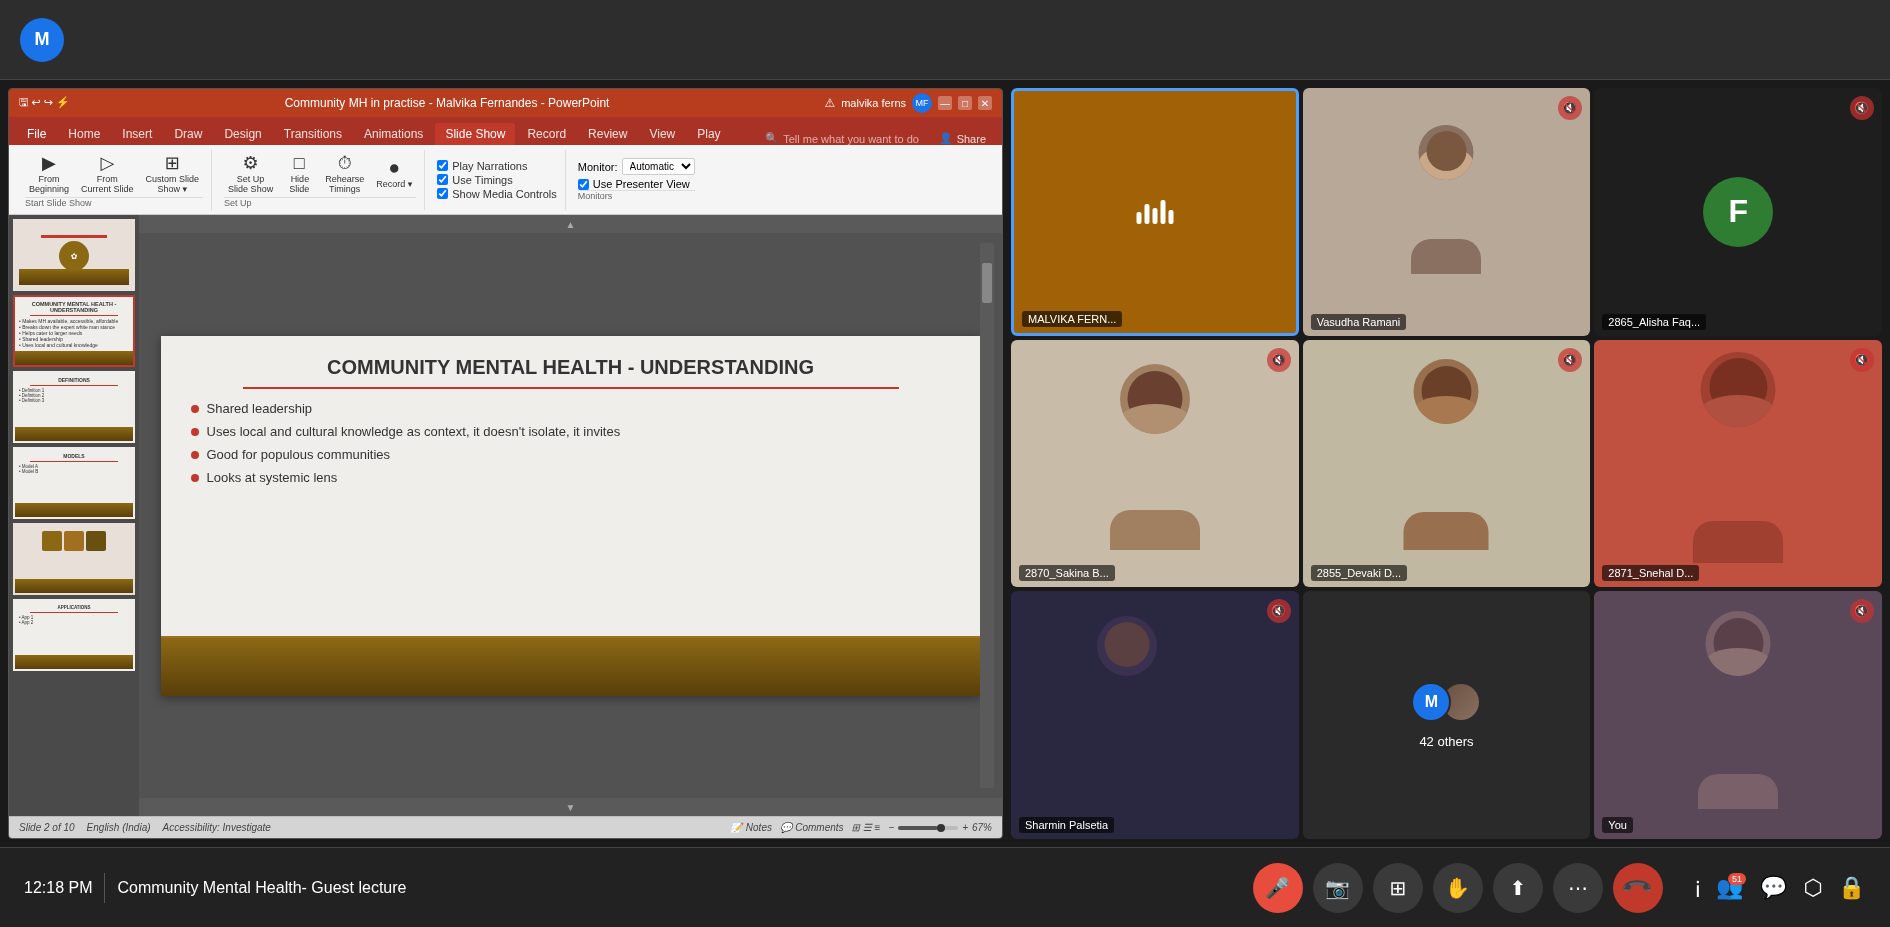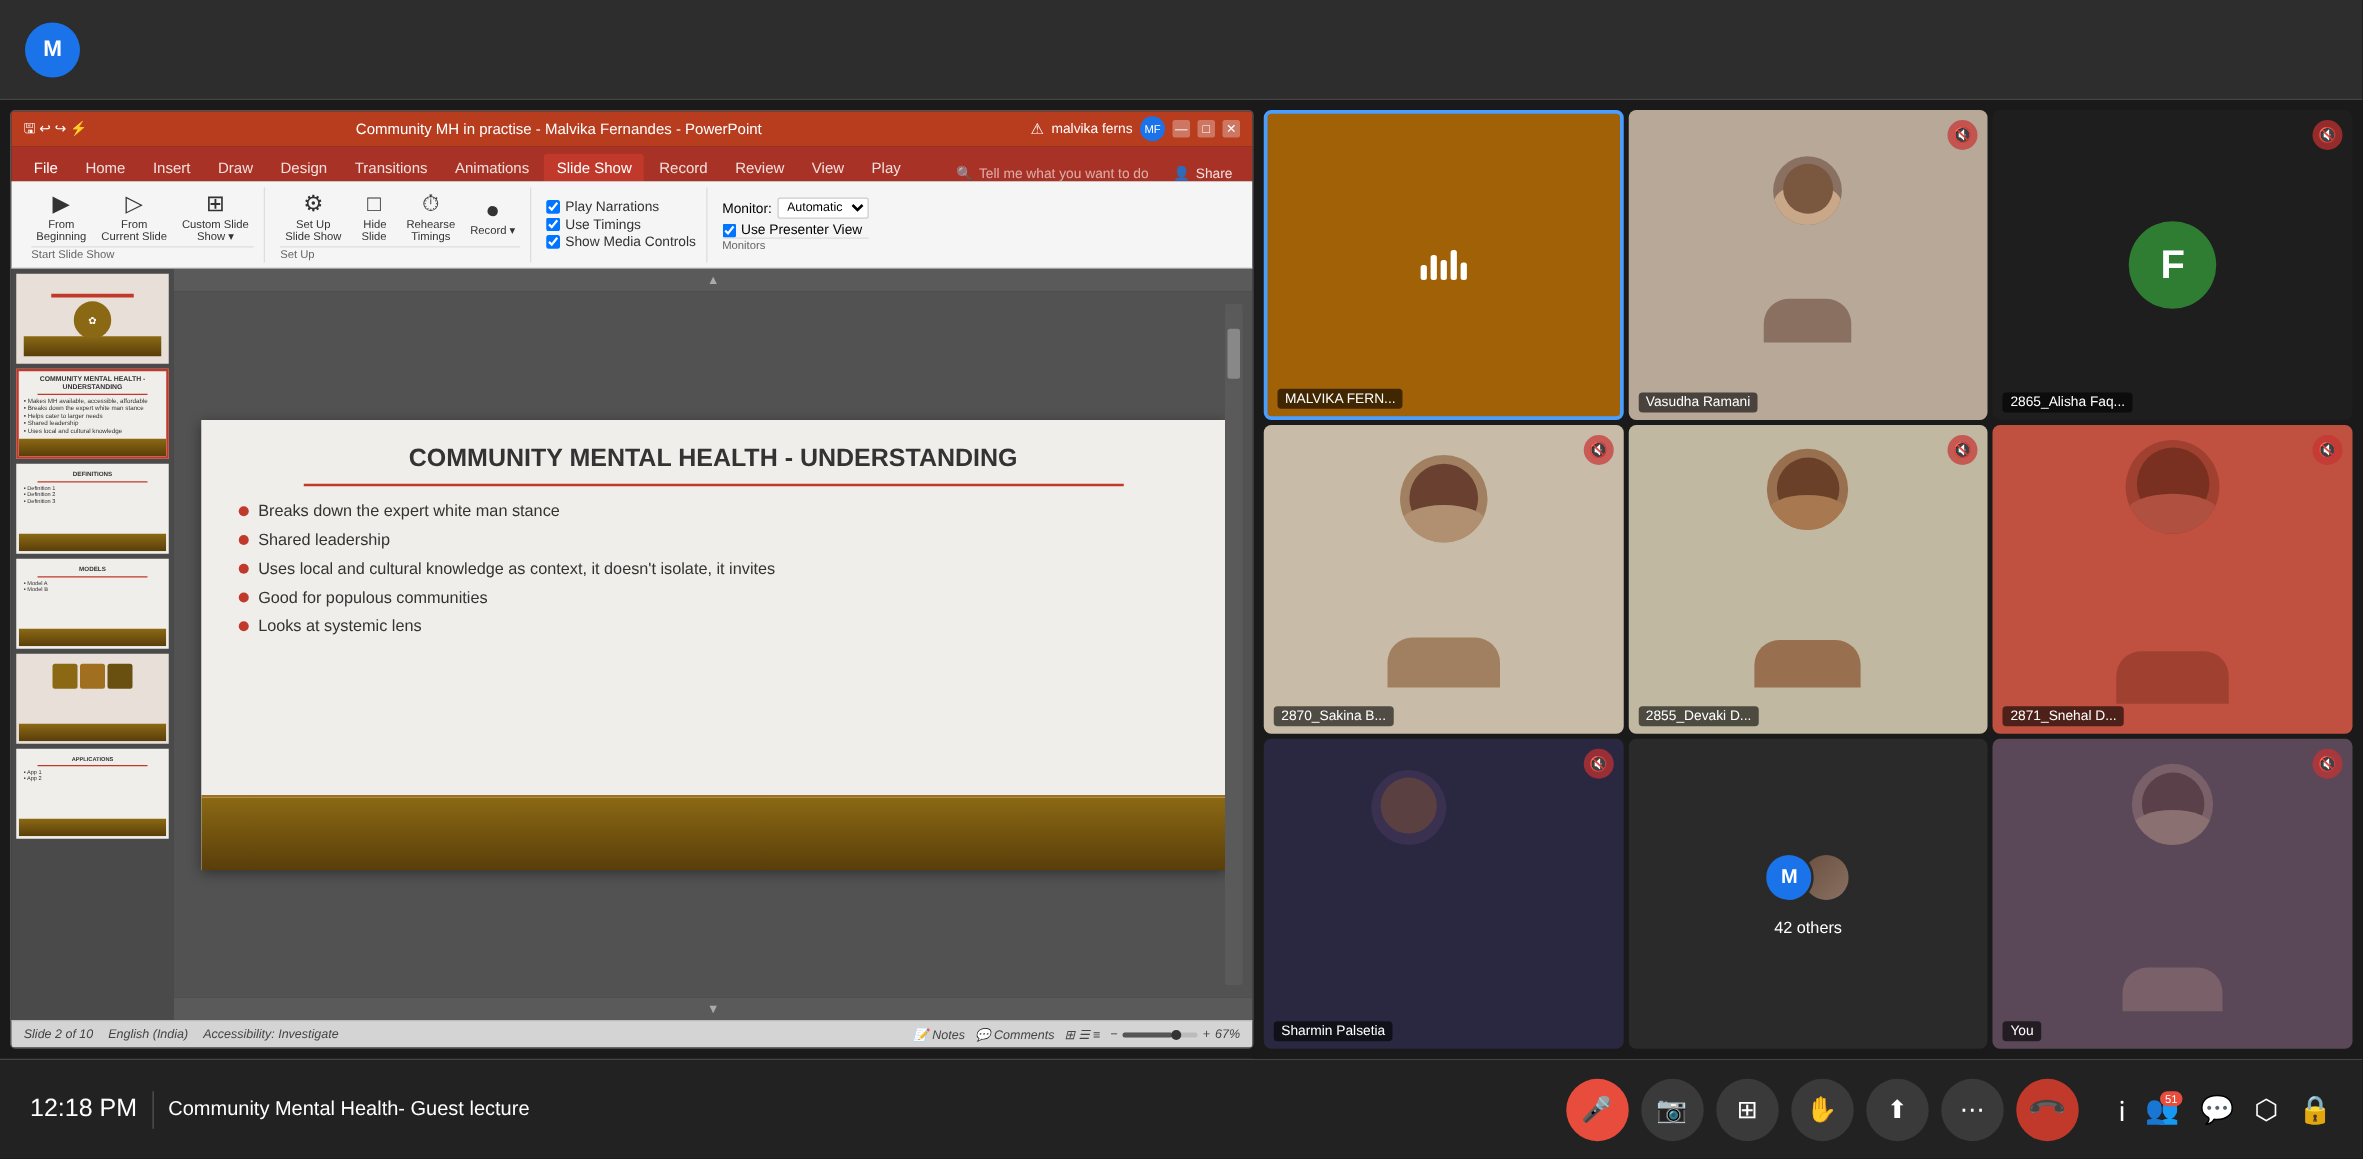--- a/index.html
+++ b/index.html
@@ -364,21 +364,21 @@
       height: 80px;
       background: #222;
       display: flex;
       align-items: center;
       padding: 0 24px;
       gap: 12px;
       border-top: 1px solid #444;
     }
     .time-text {
       color: white;
-      font-size: 20px;
+      font-size: 16px;
       font-weight: 500;
     }
     .divider-v {
       width: 1px;
       height: 30px;
       background: #555;
     }
     .meeting-title {
       color: white;
       font-size: 16px;
@@ -657,24 +657,20 @@
 
         <div style="background:#5a5a5a;height:18px;display:flex;align-items:center;justify-content:center;font-size:10px;color:#aaa;cursor:pointer;">▲</div>
 
         <div class="slide-viewport">
 
           <div class="slide-content">
             <div class="slide-title-text">COMMUNITY MENTAL HEALTH - UNDERSTANDING</div>
             <div class="slide-red-line"></div>
             <div class="slide-bullets">
 
-                <div class="slide-bullet">
-                  <div class="bullet-dot"></div>
-                  <span>Breaks down the expert white man stance</span>
-                </div>
                 <div class="slide-bullet">
                   <div class="bullet-dot"></div>
                   <span>Shared leadership</span>
                 </div>
                 <div class="slide-bullet">
                   <div class="bullet-dot"></div>
                   <span>Uses local and cultural knowledge as context, it doesn't isolate, it invites</span>
                 </div>
                 <div class="slide-bullet">
                   <div class="bullet-dot"></div>

